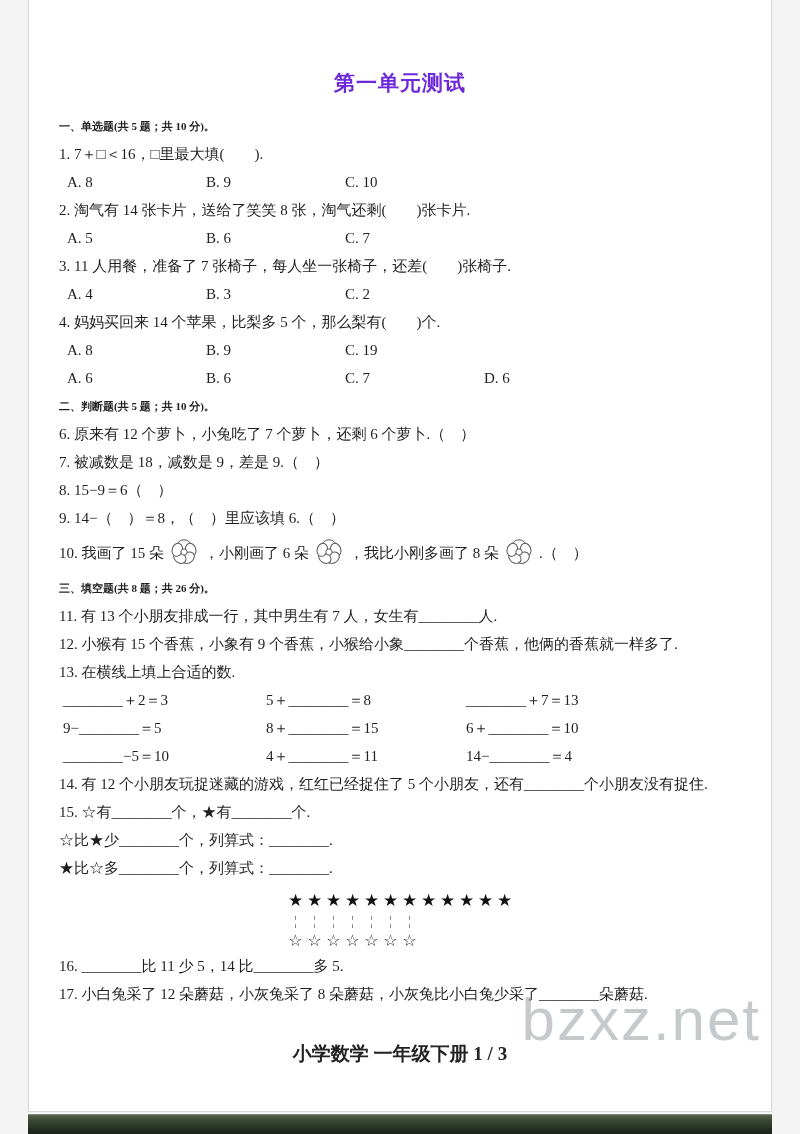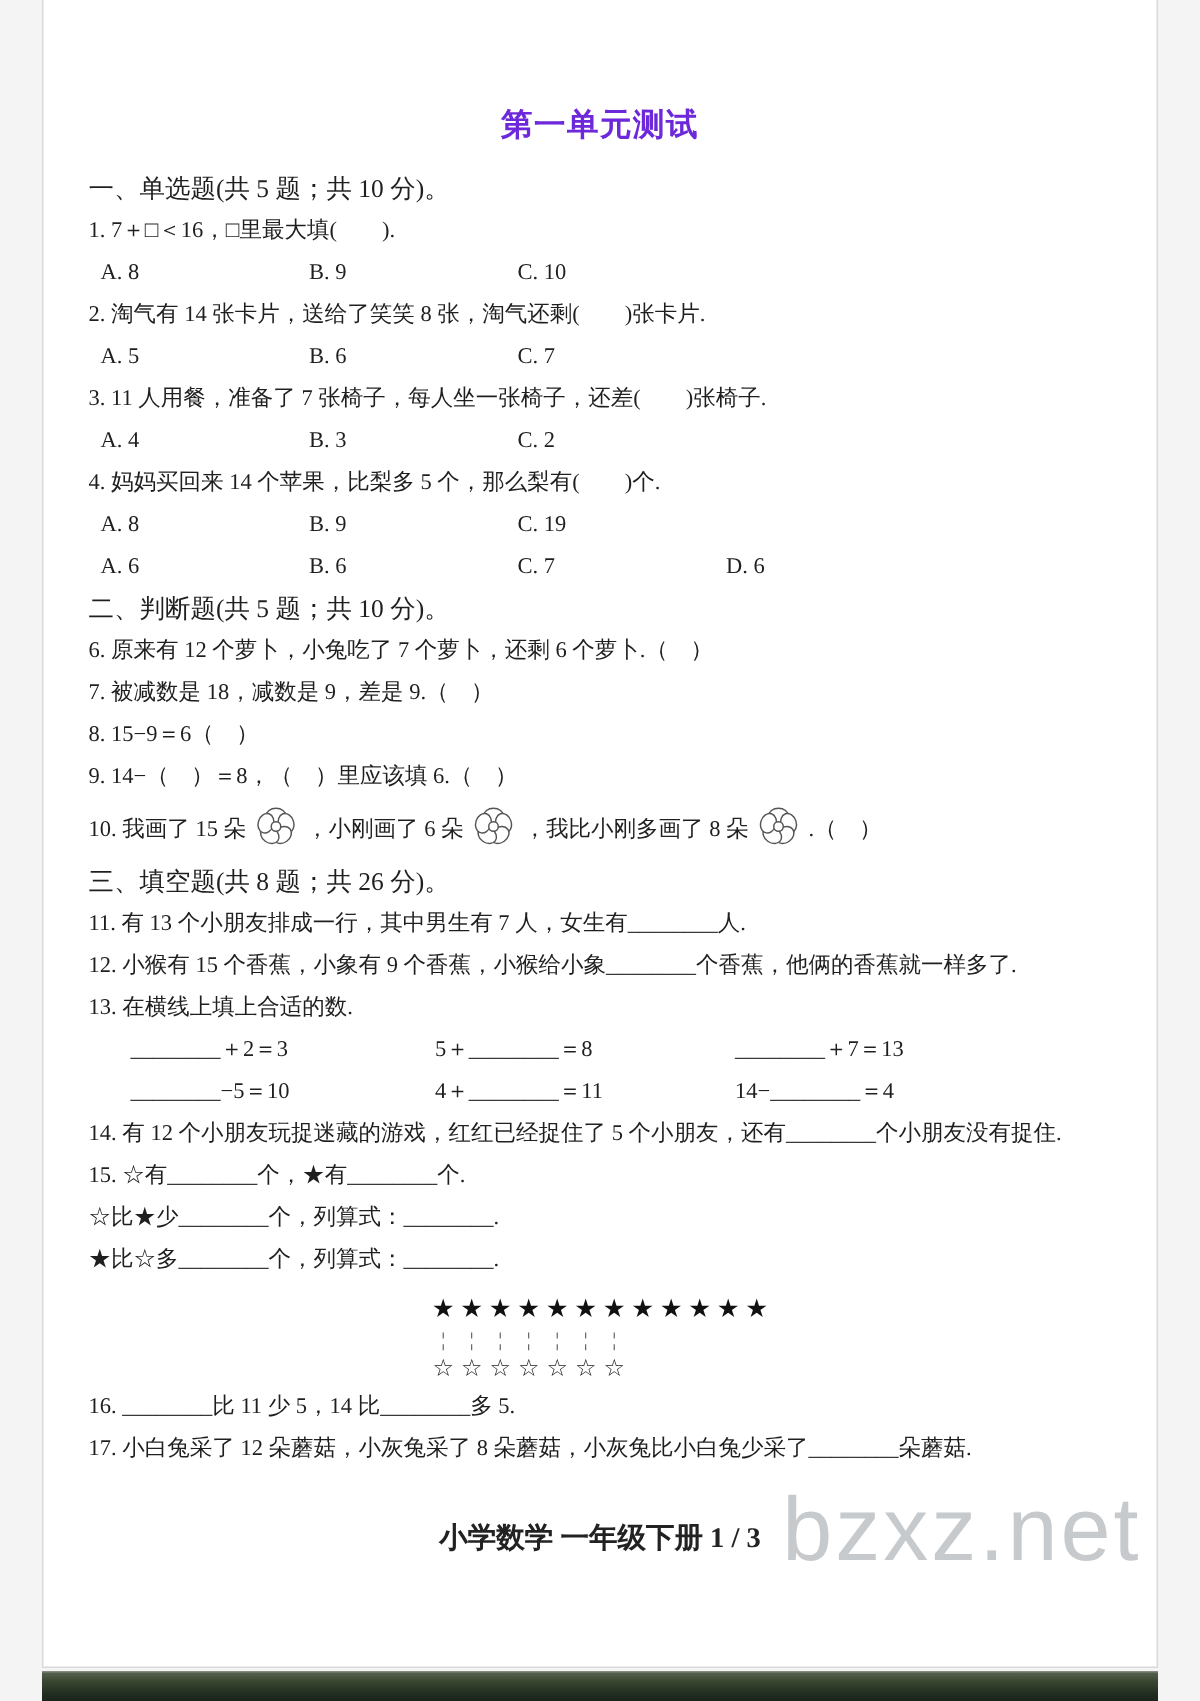--- a/index.html
+++ b/index.html
@@ -20,35 +20,35 @@
     padding:0 30px;
   }
   .title {
     margin:68px 0 0 0;
     text-align:center;
     font-size:21px; line-height:30px;
     font-weight:bold; letter-spacing:1px;
     color:#6d28d9;
   }
   .heading {
-    font-weight:normal;
-    font-size:17px; line-height:28px; height:28px;
+    font-weight:bold;
+    font-size:11px; line-height:28px; height:28px;
     white-space:nowrap;
   }
   .heading.first { margin-top:14px; }
   .line {
     font-size:15px; line-height:28px; height:28px;
     white-space:nowrap;
   }
   .opts { padding-left:8px; }
   .opt { display:inline-block; width:139px; }
   .opt:last-child { width:auto; }
   .q10line { height:42px; line-height:42px; font-size:15px; white-space:nowrap; }
   .flower { width:36px; height:30px; vertical-align:-9px; margin:0 2px; }
-  .grid-row { height:28px; line-height:28px; font-size:15px; padding-left:4px; white-space:nowrap;margin-left:24px; }
+  .grid-row { height:28px; line-height:28px; font-size:15px; padding-left:4px; white-space:nowrap; }
   .gcell { display:inline-block; }
   .gcell.c1 { width:203px; }
   .gcell.c2 { width:200px; }
   .stars-block { width:228px; margin:8px auto 0 auto; }
   .star-row { text-align:left; }
   .star-row.filled { height:22px; line-height:22px; font-size:17px; color:#111; }
   .star-row.ticks  { height:18px; line-height:18px; font-size:13px; color:#444; }
   .star-row.hollow { height:22px; line-height:22px; font-size:16px; color:#222; }
   .scell { display:inline-block; width:19px; text-align:center; }
   .footer {
@@ -153,20 +153,23 @@
   <div class="heading">三、填空题(共 8 题；共 26 分)。</div>
 
   <div class="line">11. 有 13 个小朋友排成一行，其中男生有 7 人，女生有________人.</div>
   <div class="line">12. 小猴有 15 个香蕉，小象有 9 个香蕉，小猴给小象________个香蕉，他俩的香蕉就一样多了.</div>
   <div class="line">13. 在横线上填上合适的数.</div>
 
   <div class="grid-row">
     <span class="gcell c1">________＋2＝3</span><span class="gcell c2">5＋________＝8</span><span class="gcell c3">________＋7＝13</span>
   </div>
   <div class="grid-row">
+    <span class="gcell c1">9−________＝5</span><span class="gcell c2">8＋________＝15</span><span class="gcell c3">6＋________＝10</span>
+  </div>
+  <div class="grid-row">
     <span class="gcell c1">________−5＝10</span><span class="gcell c2">4＋________＝11</span><span class="gcell c3">14−________＝4</span>
   </div>
 
   <div class="line">14. 有 12 个小朋友玩捉迷藏的游戏，红红已经捉住了 5 个小朋友，还有________个小朋友没有捉住.</div>
   <div class="line">15. ☆有________个，★有________个.</div>
   <div class="line">☆比★少________个，列算式：________.</div>
   <div class="line">★比☆多________个，列算式：________.</div>
 
   <div class="stars-block">
     <div class="star-row filled"><span class="scell">★</span><span class="scell">★</span><span class="scell">★</span><span class="scell">★</span><span class="scell">★</span><span class="scell">★</span><span class="scell">★</span><span class="scell">★</span><span class="scell">★</span><span class="scell">★</span><span class="scell">★</span><span class="scell">★</span></div>

